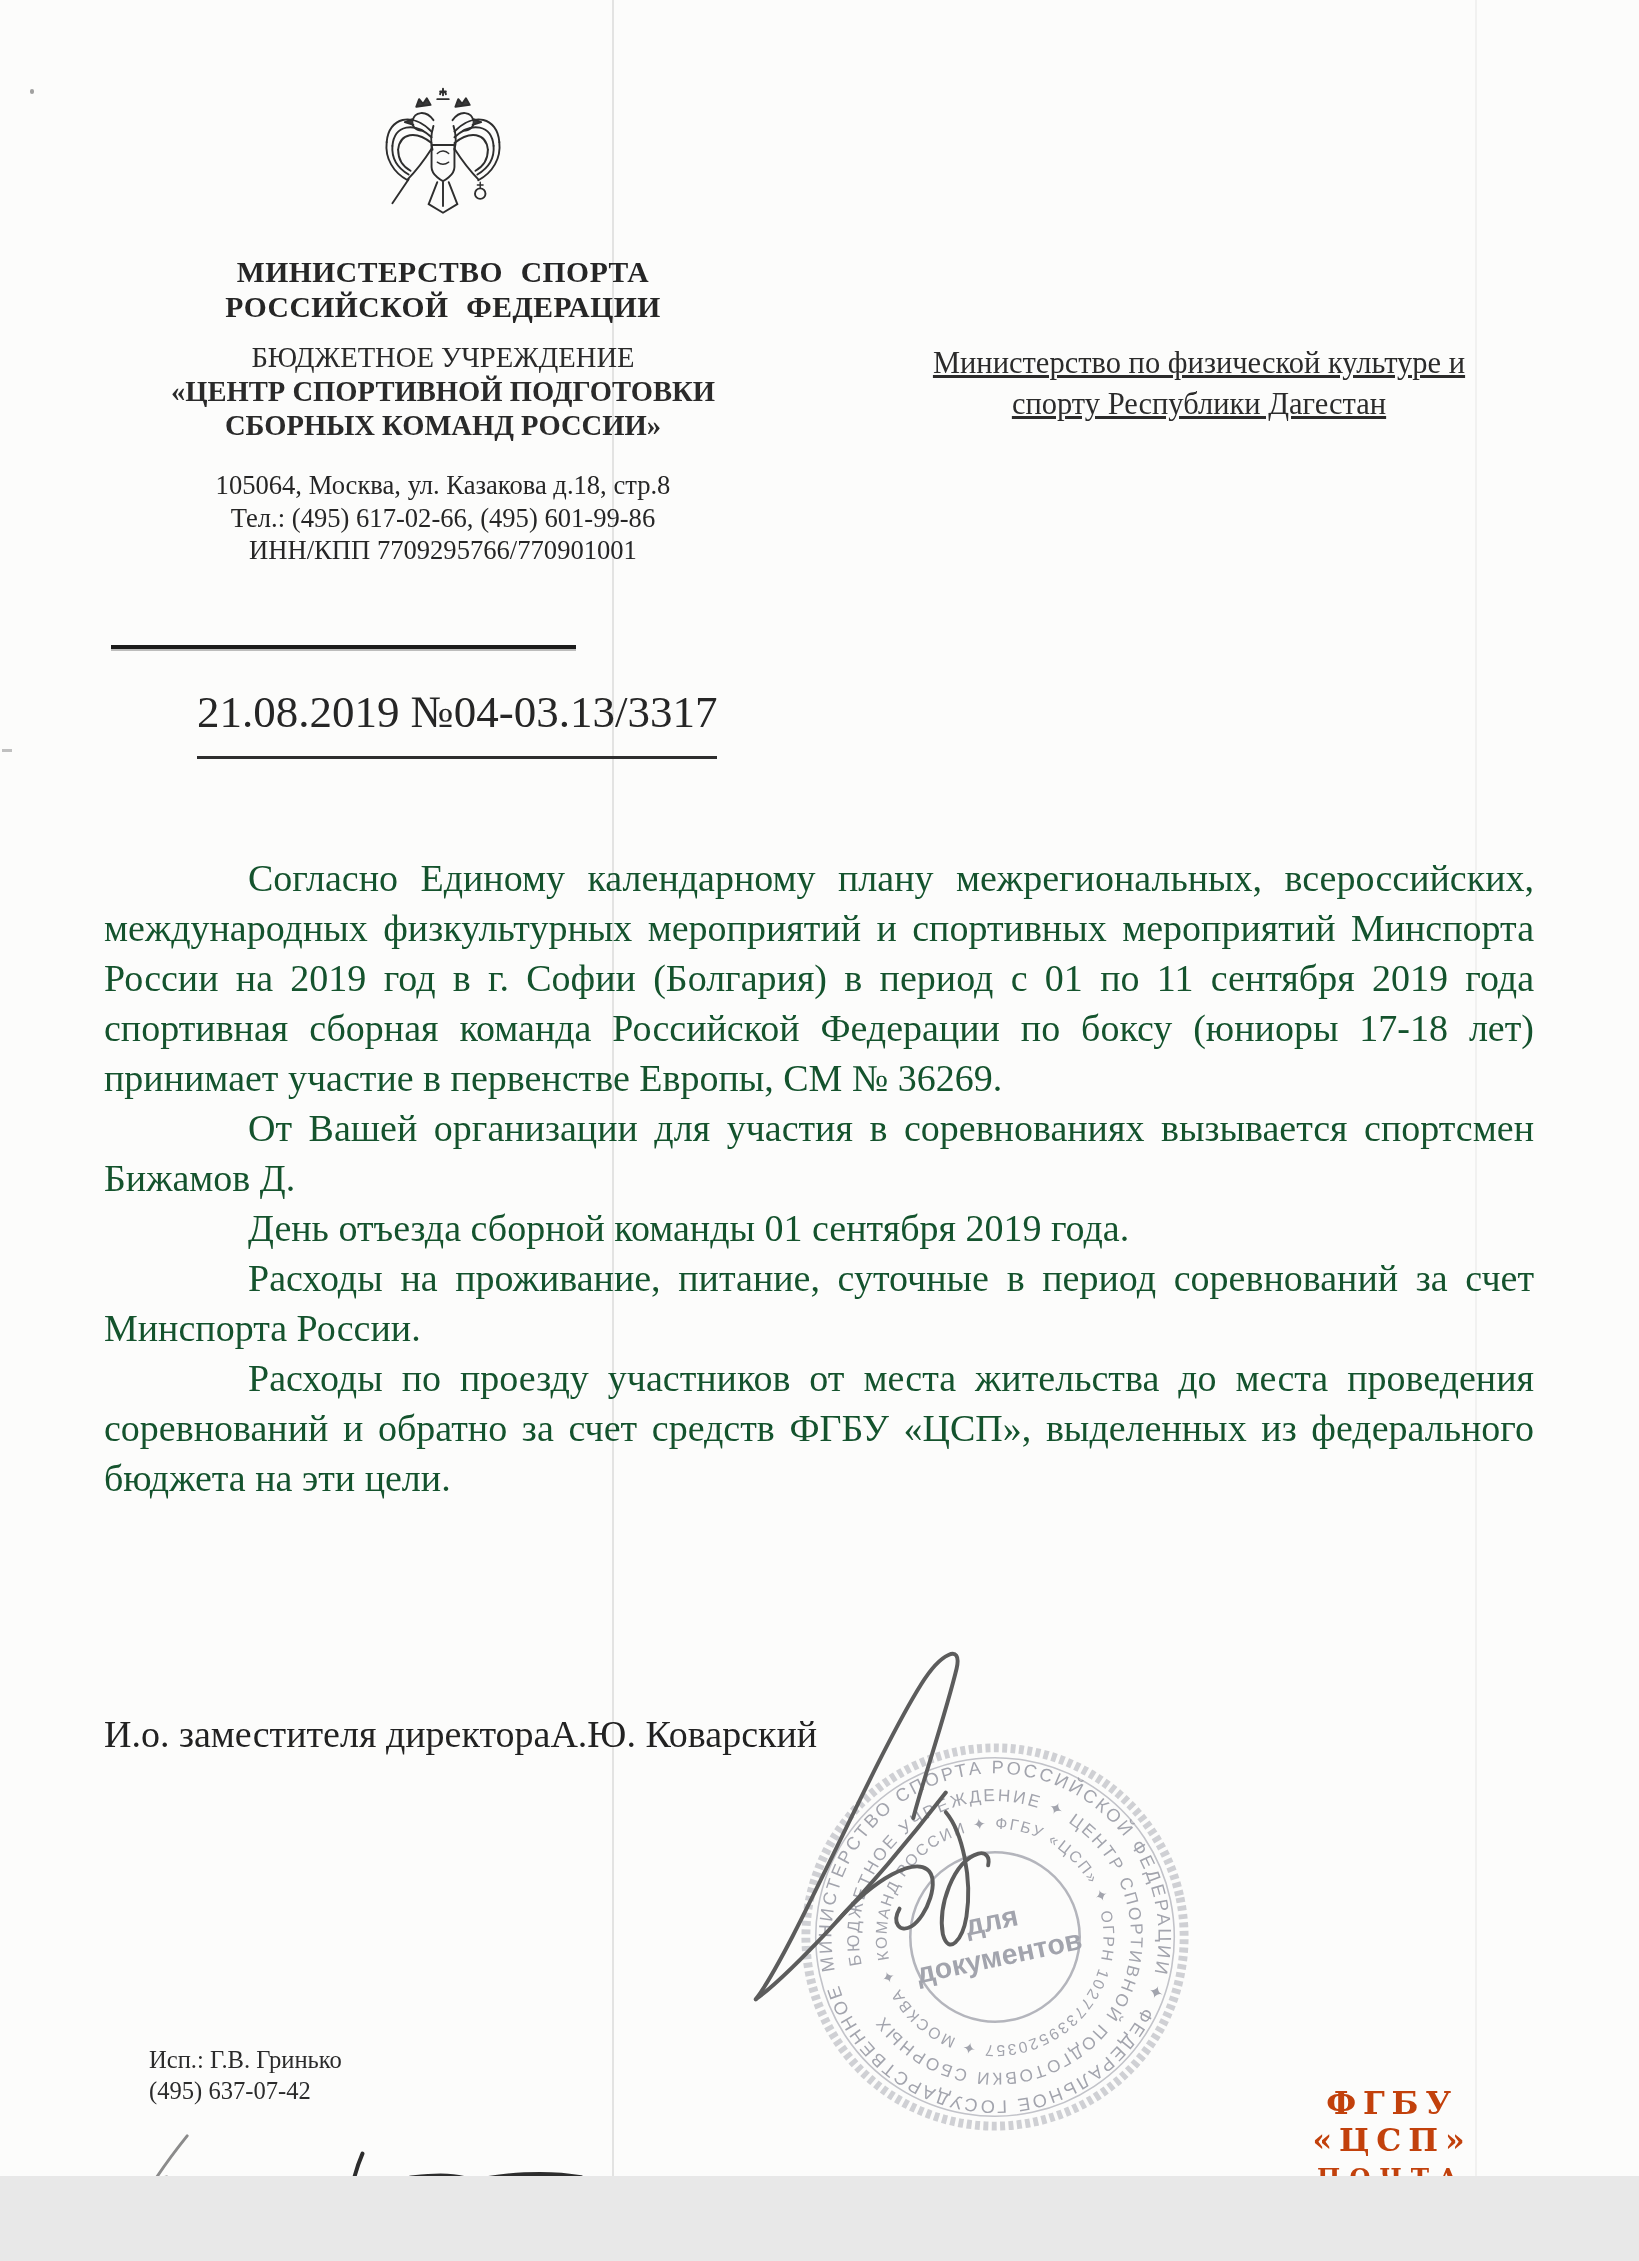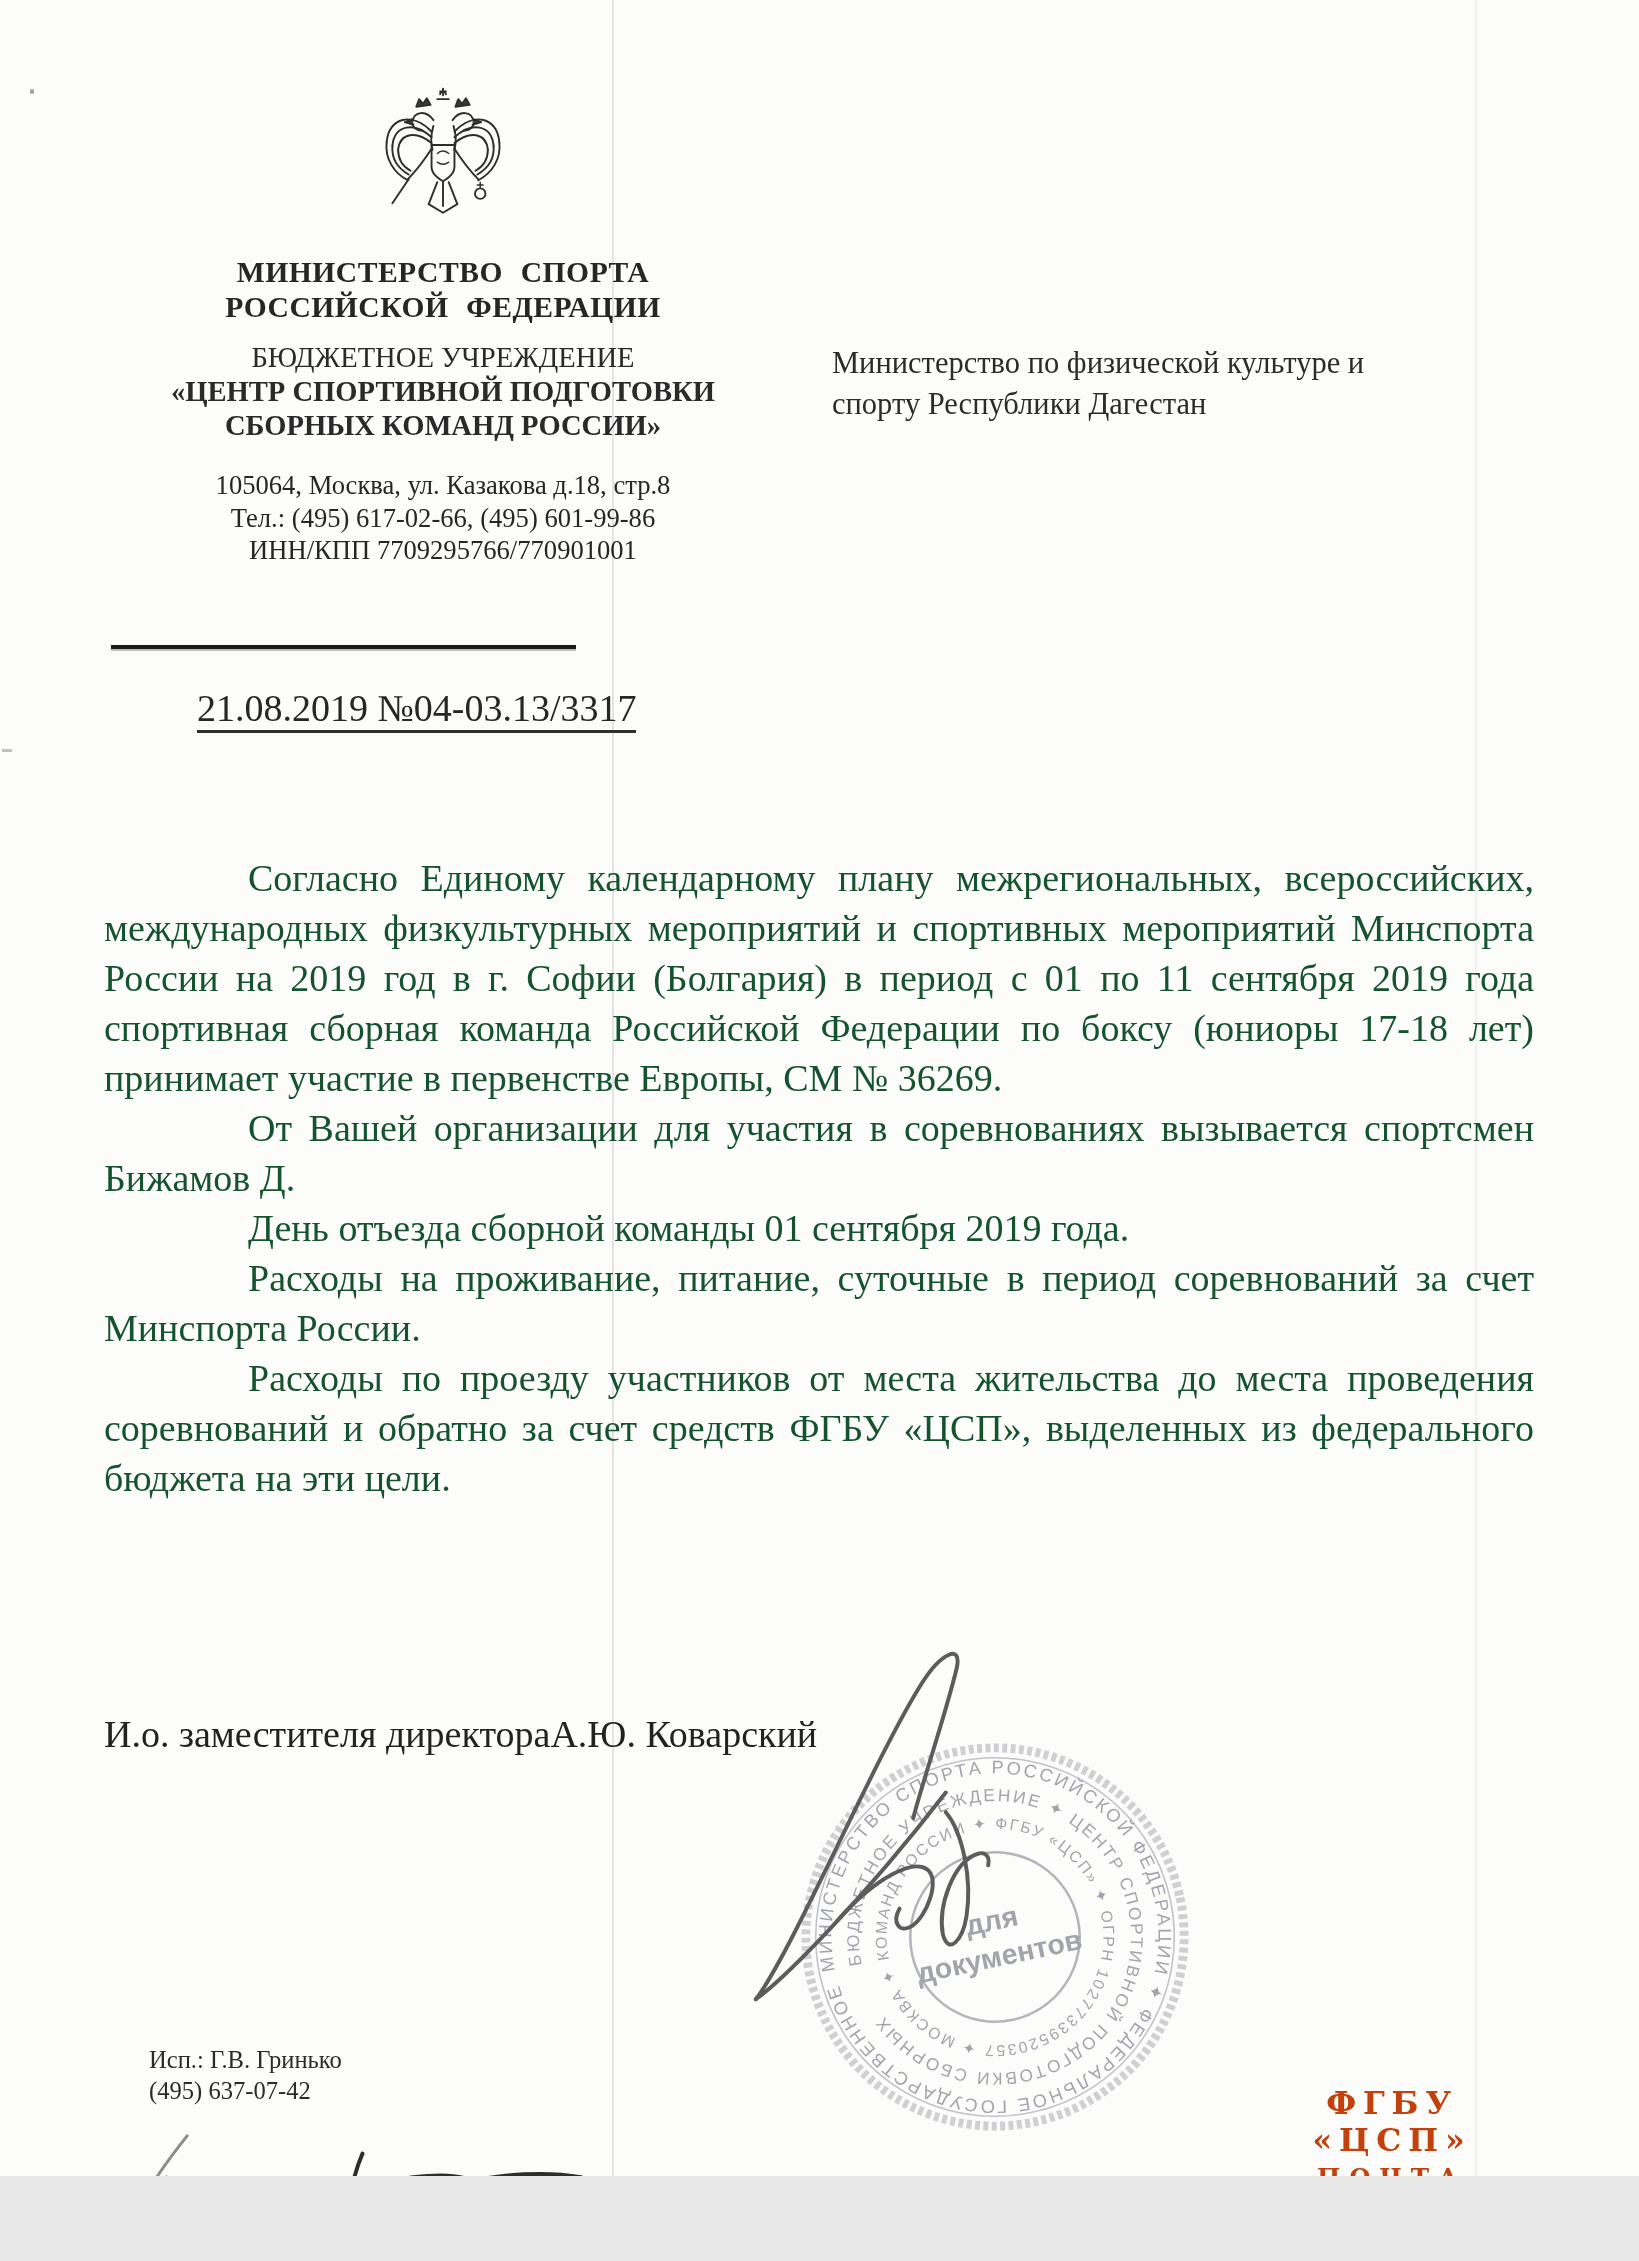--- a/index.html
+++ b/index.html
@@ -20,27 +20,27 @@
 
   
   .letterhead{position:absolute;left:103px;top:85px;width:680px;text-align:center;}
   .emblem{display:block;margin:0 auto 9.9px auto;}
   .ministry{font-weight:bold;font-size:29.6px;line-height:35px;letter-spacing:0.5px;word-spacing:9.9px;color:#262626;}
   .orgname{margin-top:15.8px;font-size:28.6px;line-height:34px;color:#2a2a2a;}
   .orgname .b{font-weight:bold;}
   .contacts{margin-top:26.6px;font-size:26.6px;line-height:32.5px;color:#262626;}
 
   
-  .recipient{position:absolute;left:832px;top:343px;width:734px;
-             font-size:30.5px;line-height:41px;color:#2b2b2b;}
+  .recipient{position:absolute;left:832px;top:343px;width:734px;text-align:center;
+             font-size:30.5px;line-height:41px;color:#2b2b2b;text-decoration:underline;}
 
   .rule{position:absolute;left:111px;top:645px;width:465px;height:3.9px;background:#1b1b1b;box-shadow:0 2px 0 rgba(0,0,0,.25);}
 
-  .ref{position:absolute;left:197px;top:686px;font-size:38px;color:#262626;
-       border-bottom:3px solid #2e2e2e;padding-bottom:0;}
+  .ref{position:absolute;left:197px;top:686px;font-size:45px;color:#262626;
+       border-bottom:3px solid #2e2e2e;padding-bottom:18px;}
 
   
   .body{position:absolute;left:104px;top:853px;width:1430px;
         font-size:38px;line-height:50px;text-align:justify;color:#14532d;}
   .body p{margin:0;text-indent:144px;}
 
   
   .sigrow{position:absolute;left:104px;top:1712px;width:1430px;display:flex;
           justify-content:flex-start;font-size:38px;color:#222;}
 

